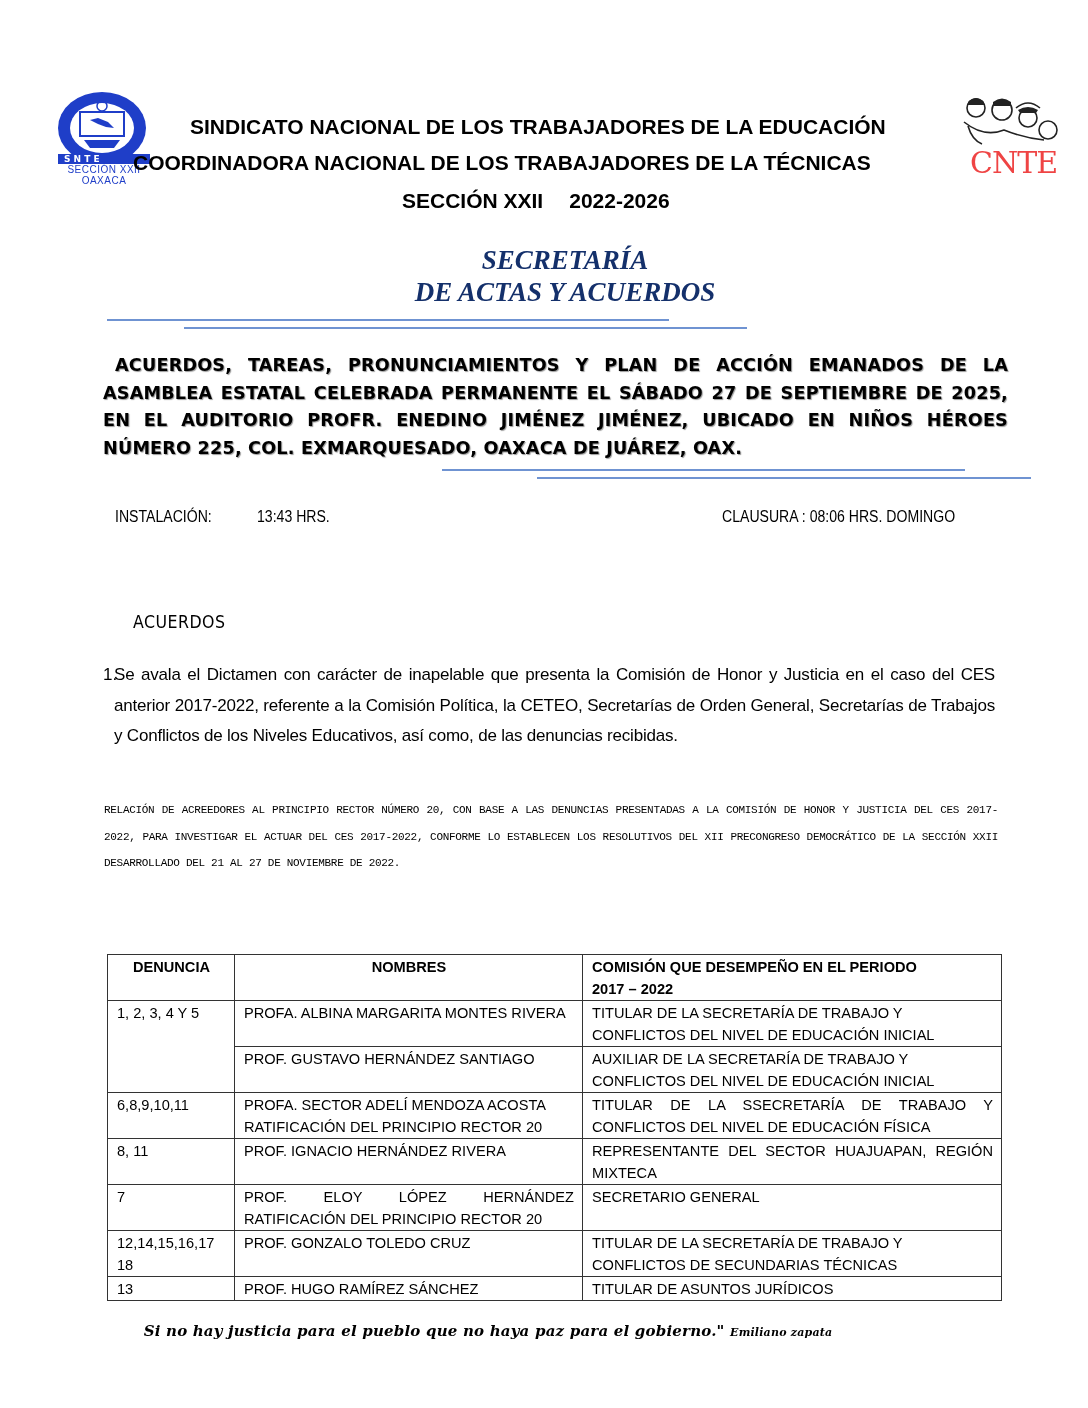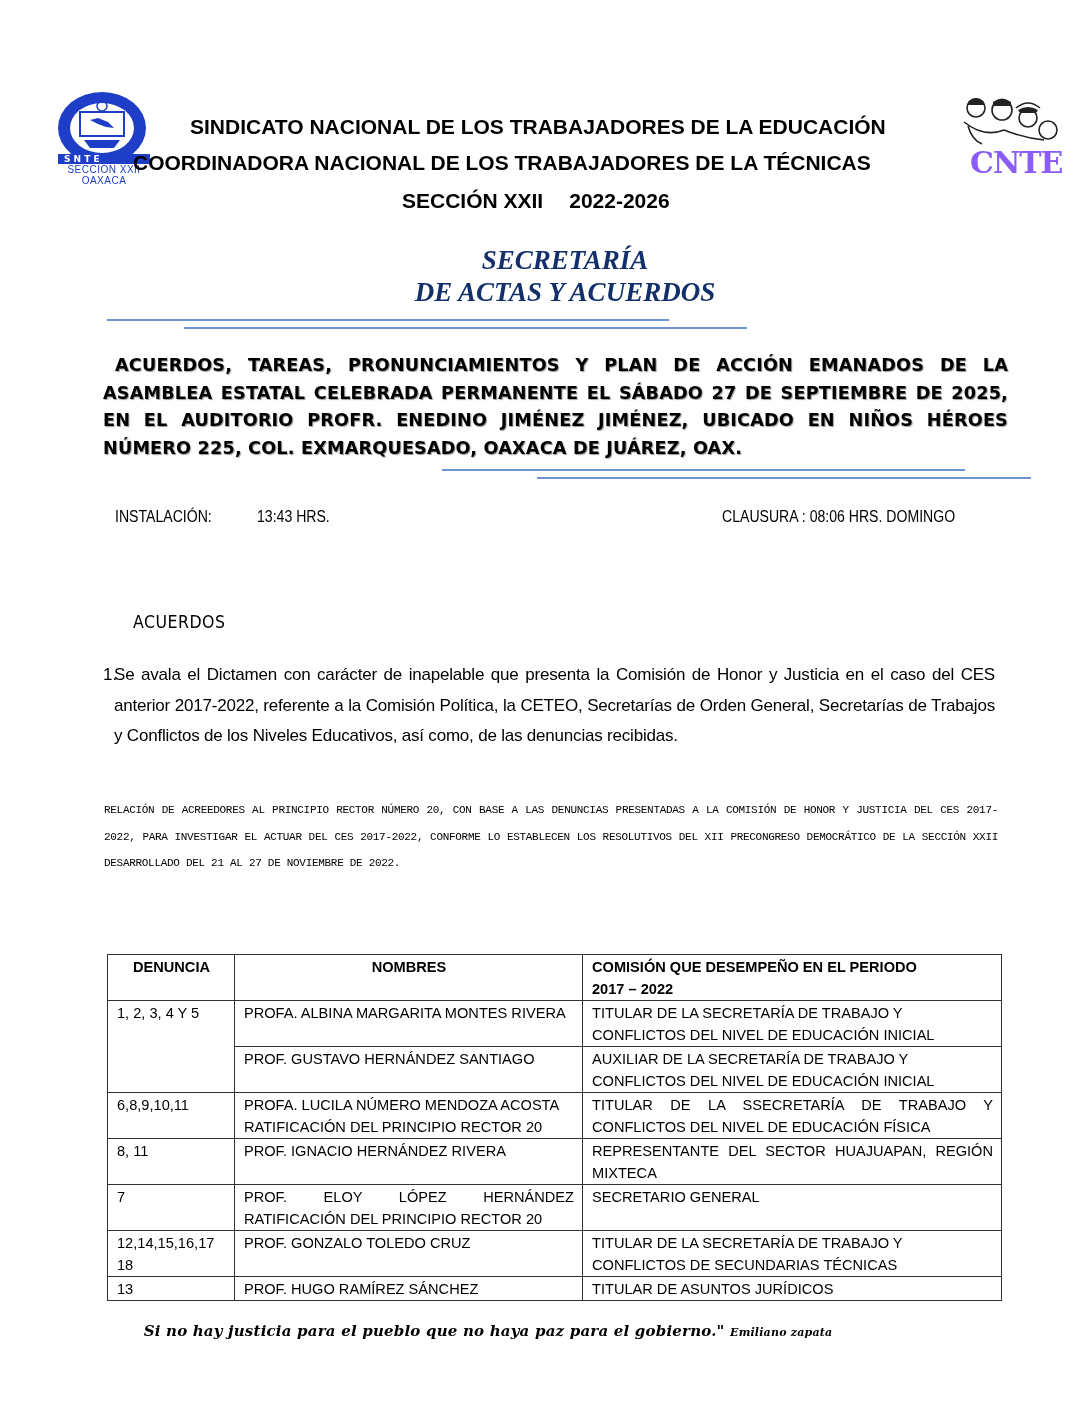--- a/index.html
+++ b/index.html
@@ -11,21 +11,21 @@
   #hdr2 { left: 133px; top: 151px; }
   #hdr3 { left: 402px; top: 189px; }
   #hdr3 .gap { display: inline-block; width: 26px; }
 
   
   .snte-logo { position: absolute; left: 54px; top: 90px; width: 100px; height: 104px; }
   .snte-cap { position: absolute; left: 56px; top: 164px; width: 96px; text-align: center; font-size: 10px; color: #1f3ec8; line-height: 11px; letter-spacing: 0.5px; }
 
   
   .cnte-logo { position: absolute; left: 956px; top: 92px; width: 108px; height: 88px; }
-  .cnte-text { position: absolute; left: 970px; top: 145px; font-family: "DejaVu Serif", serif; font-weight: bold; font-size: 30px; color: #8b5cf6; letter-spacing: -1px; }
+  .cnte-text { position: absolute; left: 970px; top: 145px; font-family: "DejaVu Serif", serif; font-weight: normal; font-size: 30px; color: #ef4444; letter-spacing: -1px; }
 
   
   .sec-title { position: absolute; left: 0; width: 1130px; text-align: center; font-family: "Liberation Serif", serif; font-style: italic; font-weight: bold; color: #14306b; font-size: 27px; line-height: 32px; }
   #sec1 { top: 244px; }
   #sec2 { top: 276px; }
 
   .rule { position: absolute; height: 2px; background: #6f93d2; }
 
   
   .intro { position: absolute; left: 103px; top: 352px; width: 905px; font-family: "DejaVu Sans", sans-serif; font-weight: bold; font-size: 17.6px; line-height: 27.5px; text-align: justify; text-shadow: 1px 1px 1px #9a9a9a; letter-spacing: 0.2px; }
@@ -131,21 +131,21 @@
     <td rowspan="2">1, 2, 3, 4 Y 5</td>
     <td>PROFA. ALBINA MARGARITA MONTES RIVERA</td>
     <td>TITULAR DE LA SECRETARÍA DE TRABAJO Y CONFLICTOS DEL NIVEL DE EDUCACIÓN INICIAL</td>
   </tr>
   <tr>
     <td>PROF. GUSTAVO HERNÁNDEZ SANTIAGO</td>
     <td>AUXILIAR DE LA SECRETARÍA DE TRABAJO Y CONFLICTOS DEL NIVEL DE EDUCACIÓN INICIAL</td>
   </tr>
   <tr>
     <td>6,8,9,10,11</td>
-    <td><span>PROFA. LUCILA NÚMERO MENDOZA ACOSTA</span><br><span>RATIFICACIÓN DEL PRINCIPIO RECTOR 20</span></td>
+    <td><span>PROFA. SECTOR ADELÍ MENDOZA ACOSTA</span><br><span>RATIFICACIÓN DEL PRINCIPIO RECTOR 20</span></td>
     <td class="just">TITULAR DE LA SSECRETARÍA DE TRABAJO Y CONFLICTOS DEL NIVEL DE EDUCACIÓN FÍSICA</td>
   </tr>
   <tr>
     <td>8, 11</td>
     <td>PROF. IGNACIO HERNÁNDEZ RIVERA</td>
     <td class="just">REPRESENTANTE DEL SECTOR HUAJUAPAN, REGIÓN MIXTECA</td>
   </tr>
   <tr>
     <td>7</td>
     <td class="just"><span style="display:block; text-align:justify; text-align-last:justify;">PROF. ELOY LÓPEZ HERNÁNDEZ</span><span>RATIFICACIÓN DEL PRINCIPIO RECTOR 20</span></td>

